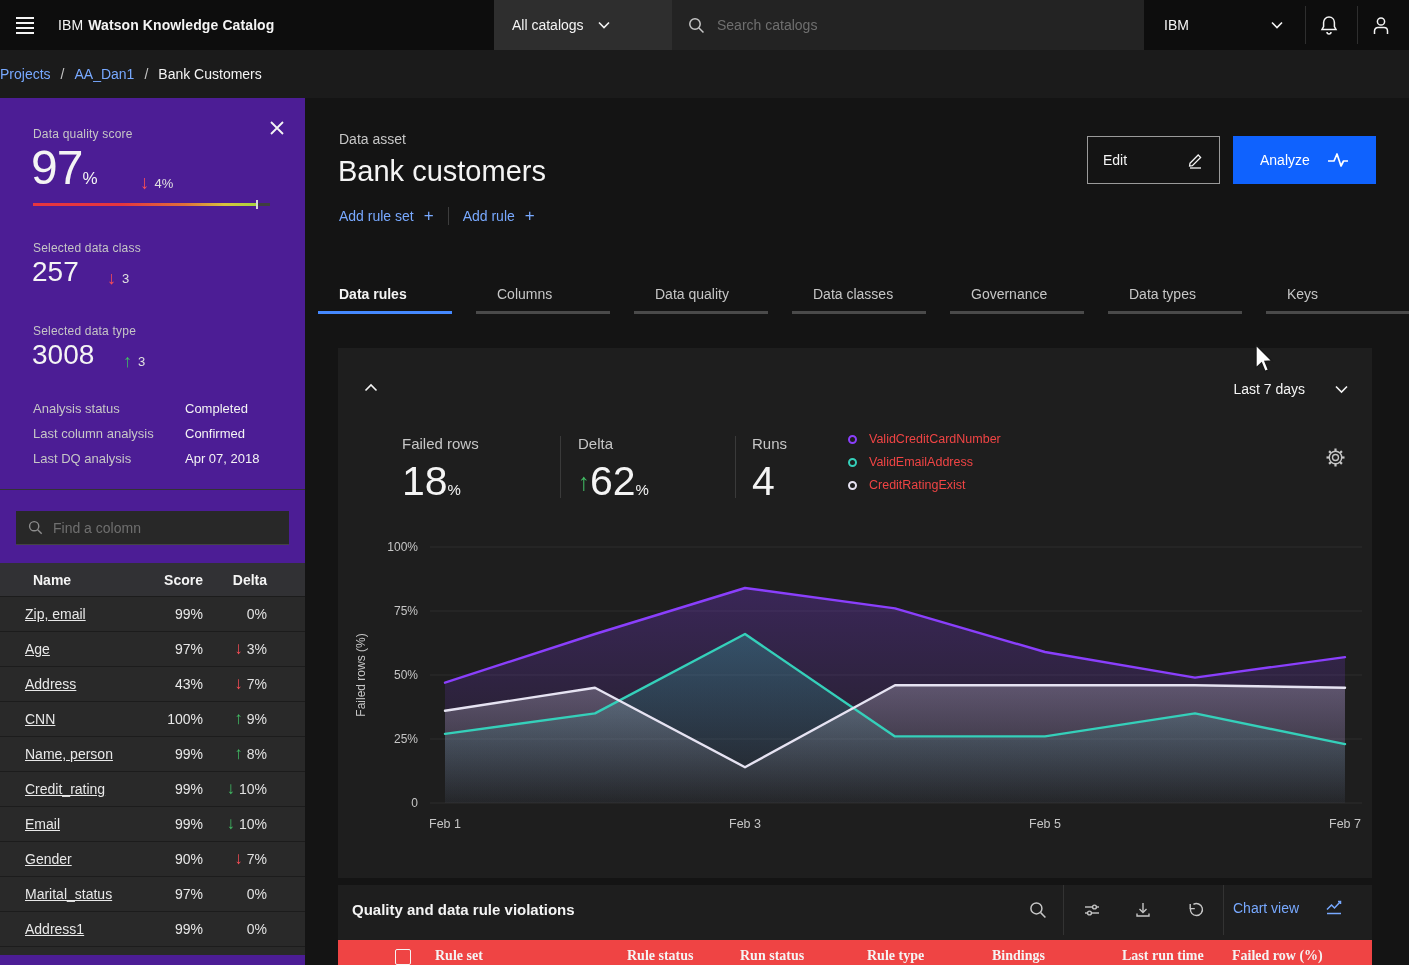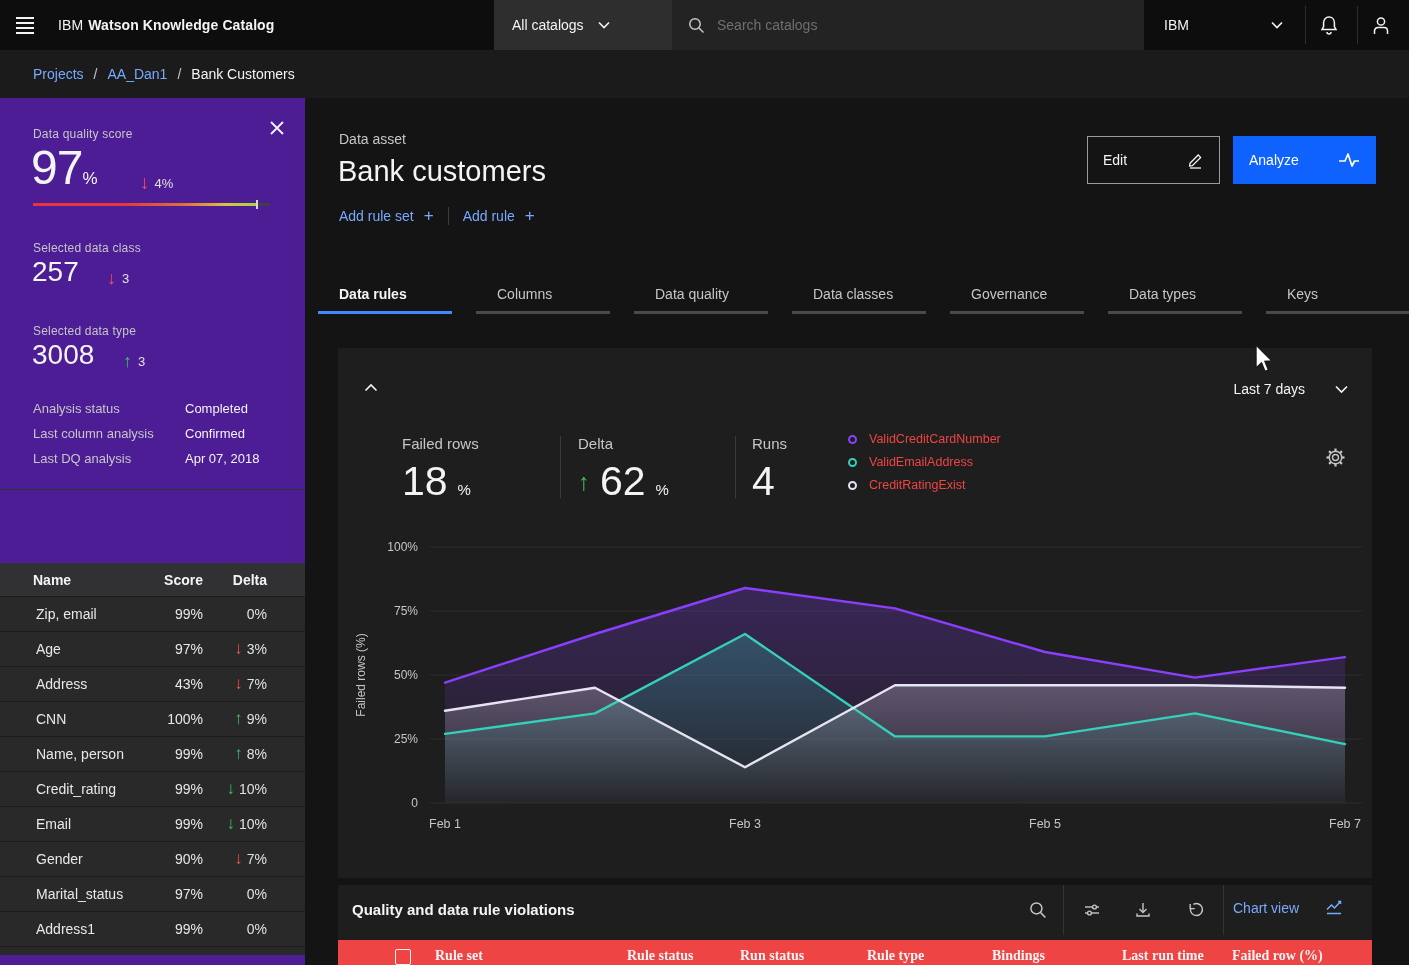--- a/index.html
+++ b/index.html
@@ -16,21 +16,21 @@
   #catalog-block { position:absolute; left:494px; top:0; width:178px; height:50px; background:#2e2e2e; display:flex; align-items:center; padding:0 18px; gap:14px; cursor:pointer; }
   #catalog-block .lbl { font-size:14px; color:#f4f4f4; }
   #search-block { position:absolute; left:672px; top:0; width:472px; height:50px; background:#232323; display:flex; align-items:center; padding:0 16px; gap:12px; }
   #search-block .ph { font-size:14px; color:#6f6f6f; }
   #account-block { position:absolute; left:1144px; top:0; width:161px; height:50px; background:#0d0d0d; display:flex; align-items:center; justify-content:space-between; padding:0 22px 0 20px; cursor:pointer; }
   #account-block .lbl { font-size:14px; }
   .hdr-div { position:absolute; top:6px; width:1px; height:38px; background:#2e2e2e; }
   .hdr-iconbtn { position:absolute; top:0; width:52px; height:50px; display:flex; align-items:center; justify-content:center; background:transparent; border:none; cursor:pointer; }
 
   
-  #crumbbar { position:absolute; left:0; top:50px; width:1409px; height:48px; background:#1b1b1b; display:flex; align-items:center; padding-left:33px; gap:10px; font-size:14px; }
+  #crumbbar { position:absolute; left:0; top:50px; width:1409px; height:48px; background:#1b1b1b; display:flex; align-items:center; gap:10px; font-size:14px; }
   .crumb-link { color:#78a9ff; cursor:pointer; }
   .crumb-sep { color:#c6c6c6; }
   .crumb-cur { color:#f4f4f4; }
 
   
   #sidebar { position:absolute; left:0; top:98px; width:305px; height:867px; background:#4c1d95; }
   #side-close { position:absolute; right:14px; top:19px; width:22px; height:22px; background:transparent; border:none; cursor:pointer; color:#f4f4f4; }
   .side-label { font-size:12px; color:#c6c6c6; letter-spacing:.2px; }
   #dq-title { position:absolute; left:33px; top:29px; }
   #dq-value { position:absolute; left:31px; top:42px; font-size:48px; font-weight:300; letter-spacing:-1px; }
@@ -50,53 +50,53 @@
   .info-row .k { width:152px; color:#c6c6c6; }
   .info-row .v { color:#f4f4f4; }
   #col-search { position:absolute; left:16px; top:413px; width:273px; height:34px; background:#282828; border:none; border-bottom:1px solid #444; display:flex; align-items:center; gap:10px; padding:0 12px; cursor:text; }
   #col-search .ph { font-size:14px; color:#6f6f6f; }
   #side-table-head { position:absolute; left:0; top:465px; width:305px; height:33px; background:#313134; display:flex; align-items:center; font-size:14px; font-weight:700; }
   #side-table-head .c-name { padding-left:33px; width:145px; }
   #side-table-head .c-score { width:58px; text-align:right; }
   #side-table-head .c-delta { width:64px; text-align:right; }
   #side-rows { position:absolute; left:0; top:498px; width:305px; }
   .side-row { width:305px; height:35px; background:#292929; border-top:1px solid #1c1c1c; display:flex; align-items:center; font-size:14px; cursor:pointer; }
-  .side-row .c-name { padding-left:36px; width:145px; color:#e8e8e8; }
+  .side-row .c-name { padding-left:25px; width:145px; color:#e8e8e8;text-decoration:underline; }
   .side-row .c-score { width:58px; text-align:right; color:#e8e8e8; }
   .side-row .c-delta { width:64px; display:flex; justify-content:flex-end; align-items:center; gap:4px; color:#e0e0e0; }
   .side-row.partial { height:9px; }
 
   
   #main { position:absolute; left:305px; top:98px; width:1104px; height:867px; background:#141414; }
   #asset-type { position:absolute; left:34px; top:33px; font-size:14px; color:#c6c6c6; }
   #asset-title { position:absolute; left:33px; top:57px; font-size:29px; font-weight:400; color:#f4f4f4; }
   #asset-links { position:absolute; left:34px; top:108px; display:flex; align-items:center; gap:14px; font-size:14px; }
   .blue-link { color:#78a9ff; display:flex; align-items:center; gap:10px; cursor:pointer; }
   .blue-link .plus { font-size:17px; font-weight:400; }
   .vlink-div { width:1px; height:18px; background:#3d3d3d; }
   #edit-btn { position:absolute; left:782px; top:38px; width:133px; height:48px; background:transparent; border:1px solid #9a9a9a; color:#f4f4f4; font-size:14px; display:flex; align-items:center; justify-content:space-between; padding:0 15px; cursor:pointer; font-family:inherit; }
-  #analyze-btn { position:absolute; left:928px; top:38px; width:143px; height:48px; background:#0f62fe; border:none; color:#fff; font-size:14px; display:flex; align-items:center; justify-content:space-between; padding:0 16px; cursor:pointer; font-family:inherit; }
+  #analyze-btn { position:absolute; left:928px; top:38px; width:143px; height:48px; background:#0f62fe; border:none; color:#fff; font-size:14px; display:flex; align-items:center; justify-content:space-between; padding:0 27px; cursor:pointer; font-family:inherit; }
 
   
   #tabs { position:absolute; left:13px; top:180px; display:flex; gap:24px;text-align:center; }
   .tab { height:36px; position:relative; cursor:pointer; }
   .tab .t-label { position:absolute; left:21px; top:8px; font-size:14px; color:#c6c6c6; white-space:nowrap; }
   .tab.active .t-label { color:#f4f4f4; font-weight:700; }
   .tab .t-bar { position:absolute; left:0; bottom:0; width:100%; height:3px; background:#4a4a4a; }
   .tab.active .t-bar { background:#4589ff; }
 
   
   #chart-panel { position:absolute; left:338px; top:348px; width:1034px; height:530px; background:#1e1e1e; }
   #collapse-btn { position:absolute; left:26px; top:28px; width:22px; height:22px; background:transparent; border:none; cursor:pointer; }
   #chart-title { position:absolute; left:61px; top:22px; font-size:23px; font-weight:400; color:#f4f4f4; }
   #range-select { position:absolute; right:24px; top:33px; display:flex; align-items:center; gap:30px; cursor:pointer; }
   #range-select .lbl { font-size:14px; color:#f4f4f4; }
   .stat { position:absolute; }
   .stat .s-label { font-size:15px; color:#c6c6c6; }
-  .stat .s-value { font-size:41px; font-weight:300; margin-top:6px; display:flex; align-items:baseline; gap:10px; }
+  .stat .s-value { font-size:41px; font-weight:300; margin-top:6px; display:flex; align-items:baseline; gap:0; }
   .stat .s-unit { font-size:15px; font-weight:400; }
   .stat .s-arrow { font-size:24px; font-weight:300; align-self:center; }
   .stat-div { position:absolute; width:1px; height:62px; background:#3a3a3a; top:88px; }
   #legend { position:absolute; left:510px; top:84px; display:flex; flex-direction:column; gap:9px; }
   .legend-item { display:flex; align-items:center; gap:12px; cursor:pointer; }
   .legend-dot { width:9px; height:9px; border-radius:50%; border:2px solid; }
   .legend-txt { font-size:12.5px; color:#ef4444; }
   #gear-btn { position:absolute; right:24px; top:98px; width:22px; height:22px; background:transparent; border:none; cursor:pointer; }
   #chart-svg { position:absolute; left:0; top:178px; }
 
@@ -213,20 +213,27 @@
         <span class="k">Last column analysis</span>
         <span class="v">Confirmed</span>
       </div>
       <div class="info-row" style="top: 353px;">
         <span class="k">Last DQ analysis</span>
         <span class="v">Apr 07, 2018</span>
       </div>
     </div>
   <div id="side-divider"></div>
 
+  <div id="col-search">
+    <svg width="15" height="15" viewBox="0 0 17 17">
+        <circle cx="7" cy="7" r="5.2" fill="none" stroke="#8d8d8d" stroke-width="1.6"></circle>
+        <line x1="11" y1="11" x2="15.5" y2="15.5" stroke="#8d8d8d" stroke-width="1.6"></line>
+      </svg>
+    <span class="ph">Find a colomn</span>
+  </div>
 
   <div id="side-table-head">
     <span class="c-name">Name</span>
     <span class="c-score">Score</span>
     <span class="c-delta">Delta</span>
   </div>
   <div id="side-rows">
       <div class="side-row">
         <span class="c-name">Zip, email</span>
         <span class="c-score">99%</span>

